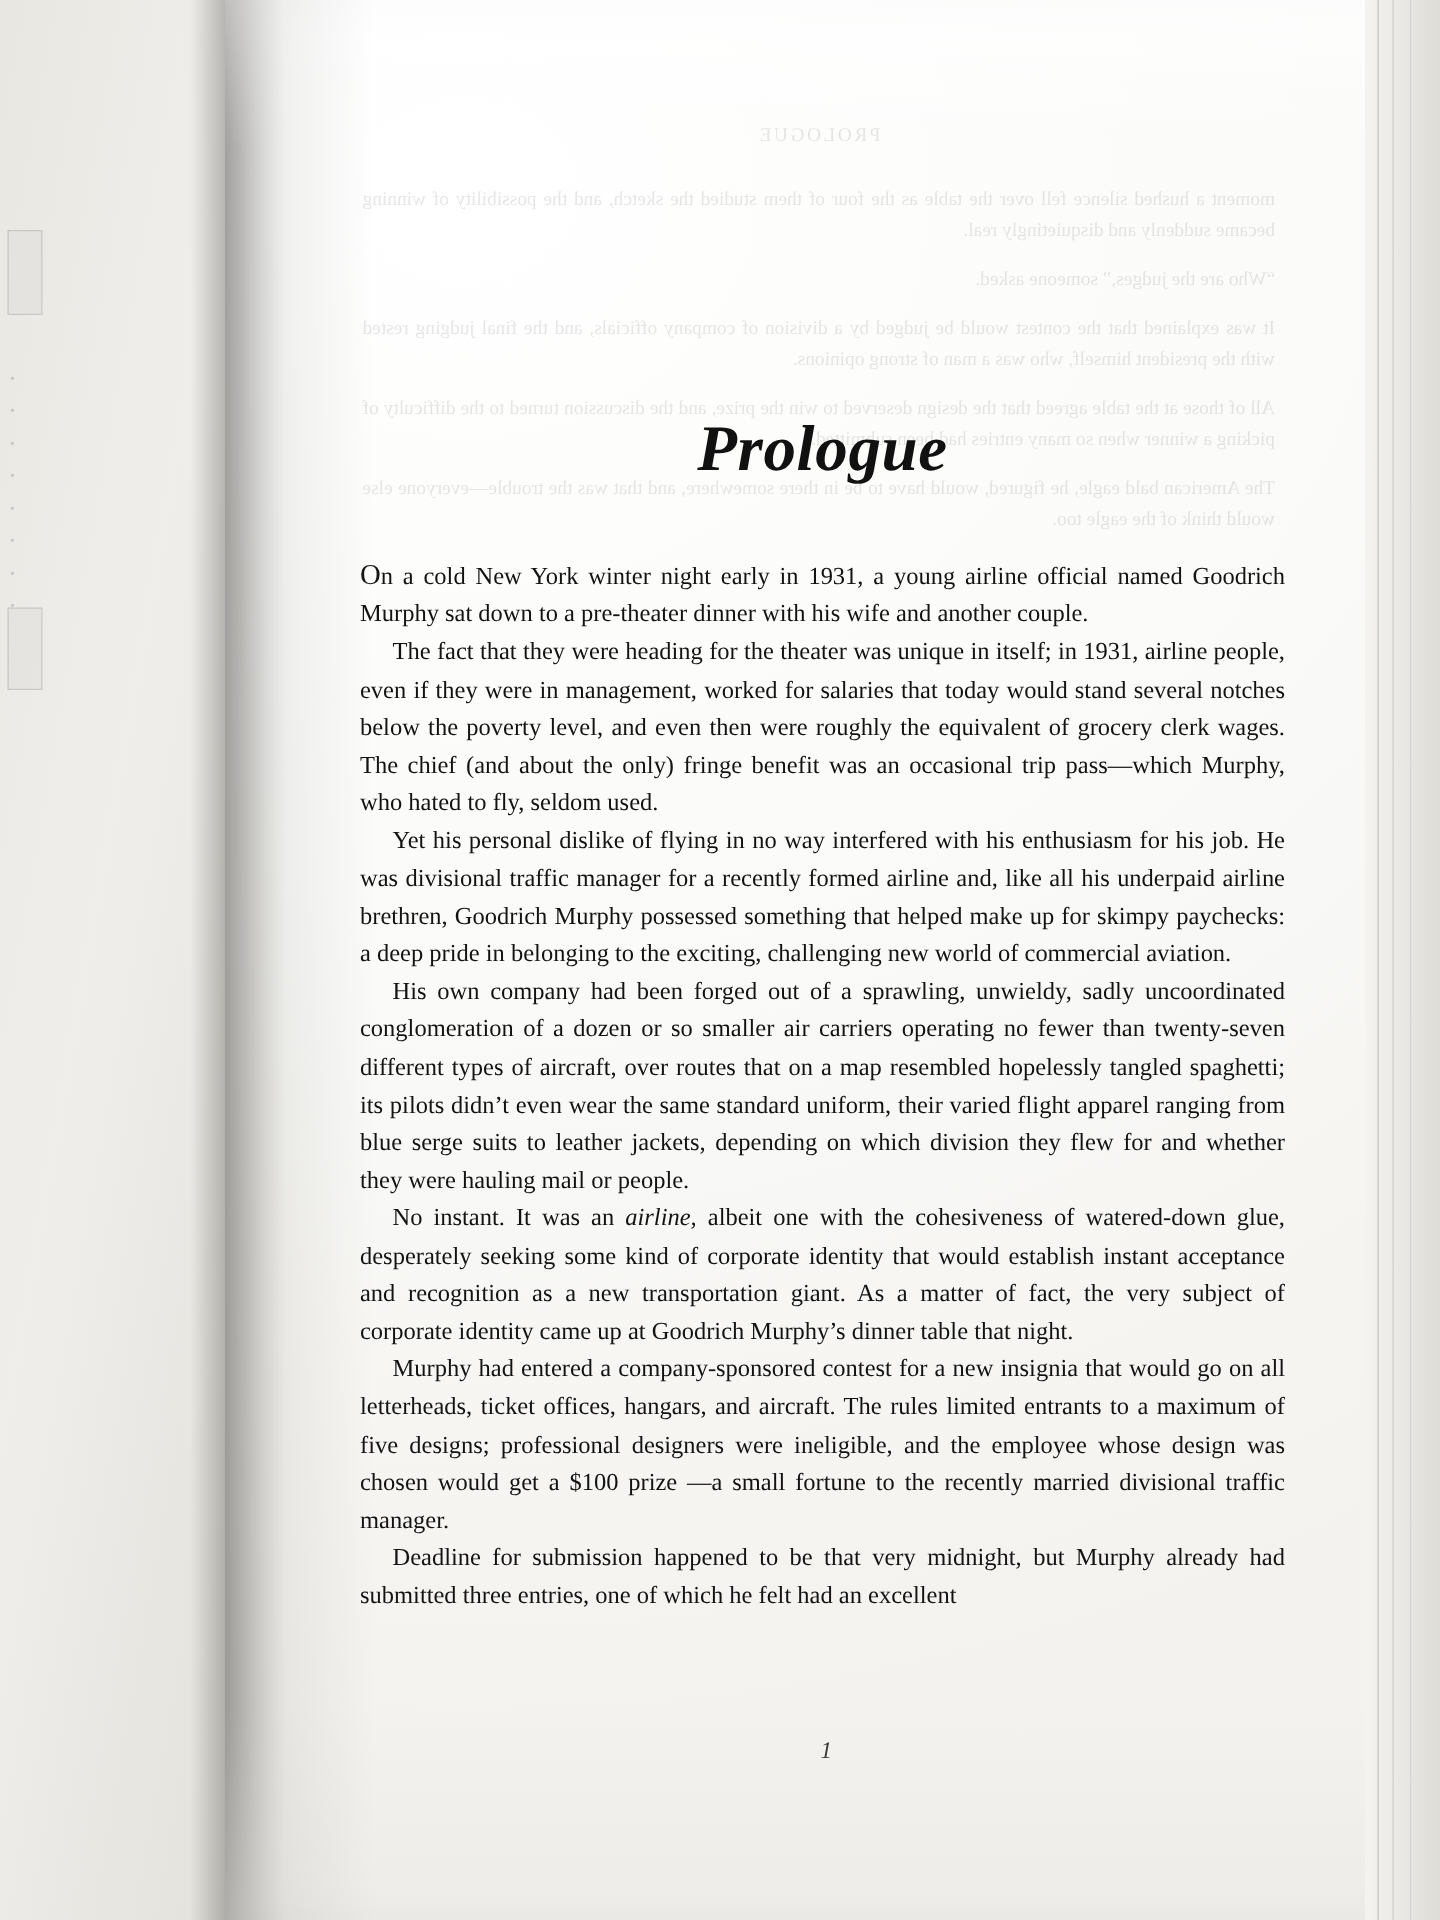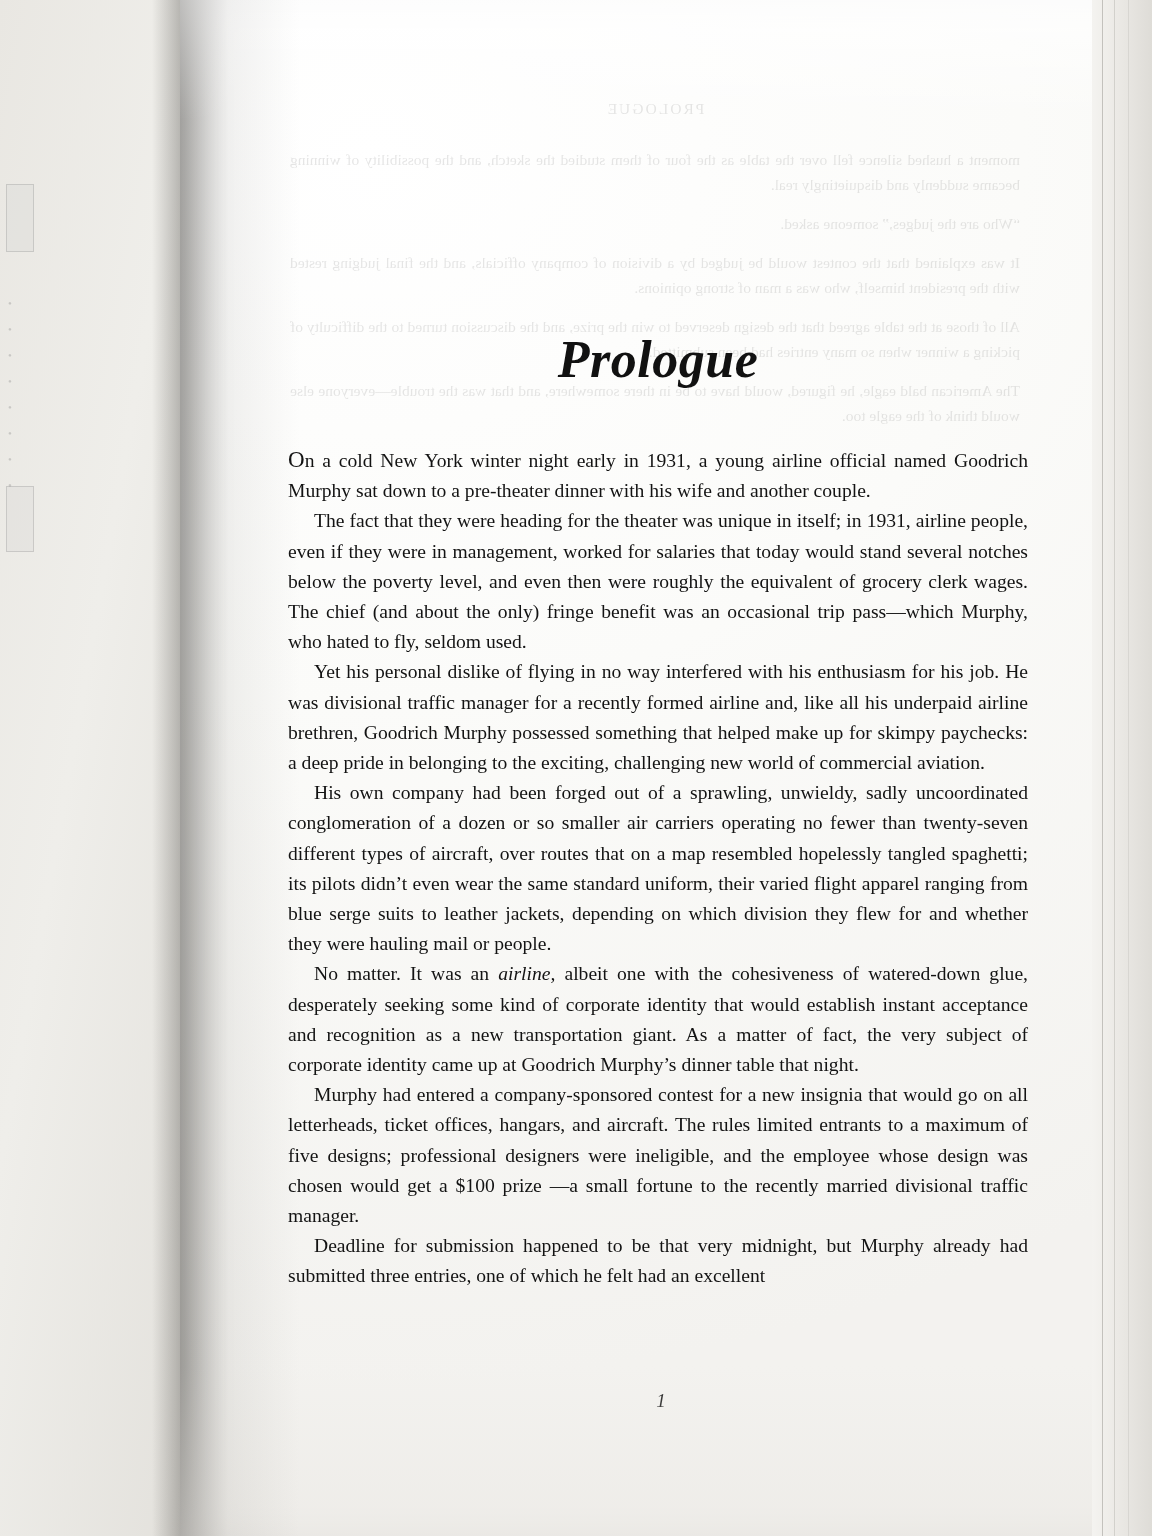--- a/index.html
+++ b/index.html
@@ -202,21 +202,21 @@
     </div>
 
     <div class="text-block">
       <h1 class="chapter-title">Prologue</h1>
 
       <div class="body-text">
         <p class="first">On a cold New York winter night early in 1931, a young airline official named Goodrich Murphy sat down to a pre-theater dinner with his wife and another couple.</p>
         <p>The fact that they were heading for the theater was unique in itself; in 1931, airline people, even if they were in management, worked for salaries that today would stand several notches below the poverty level, and even then were roughly the equivalent of grocery clerk wages. The chief (and about the only) fringe benefit was an occasional trip pass—which Murphy, who hated to fly, seldom used.</p>
         <p>Yet his personal dislike of flying in no way interfered with his enthusiasm for his job. He was divisional traffic manager for a recently formed airline and, like all his underpaid airline brethren, Goodrich Murphy possessed something that helped make up for skimpy paychecks: a deep pride in belonging to the exciting, challenging new world of commercial aviation.</p>
         <p>His own company had been forged out of a sprawling, unwieldy, sadly uncoordinated conglomeration of a dozen or so smaller air carriers operating no fewer than twenty-seven different types of aircraft, over routes that on a map resembled hopelessly tangled spaghetti; its pilots didn’t even wear the same standard uniform, their varied flight apparel ranging from blue serge suits to leather jackets, depending on which division they flew for and whether they were hauling mail or people.</p>
-        <p><span>No matter. It was an </span><em>airline,</em><span> albeit one with the cohesiveness of watered-down glue, desperately seeking some kind of corporate identity that would establish instant acceptance and recognition as a new transportation giant. As a matter of fact, the very subject of corporate identity came up at Goodrich Murphy’s dinner table that night.</span></p>
+        <p><span>No instant. It was an </span><em>airline,</em><span> albeit one with the cohesiveness of watered-down glue, desperately seeking some kind of corporate identity that would establish instant acceptance and recognition as a new transportation giant. As a matter of fact, the very subject of corporate identity came up at Goodrich Murphy’s dinner table that night.</span></p>
         <p>Murphy had entered a company-sponsored contest for a new insignia that would go on all letterheads, ticket offices, hangars, and aircraft. The rules limited entrants to a maximum of five designs; professional designers were ineligible, and the employee whose design was chosen would get a $100 prize —a small fortune to the recently married divisional traffic manager.</p>
         <p>Deadline for submission happened to be that very midnight, but Murphy already had submitted three entries, one of which he felt had an excellent</p>
       </div>
     </div>
 
     <div class="folio">1</div>
 
     <div class="bottom-fade"></div>
     <div class="page-corner"></div>
   </div>

